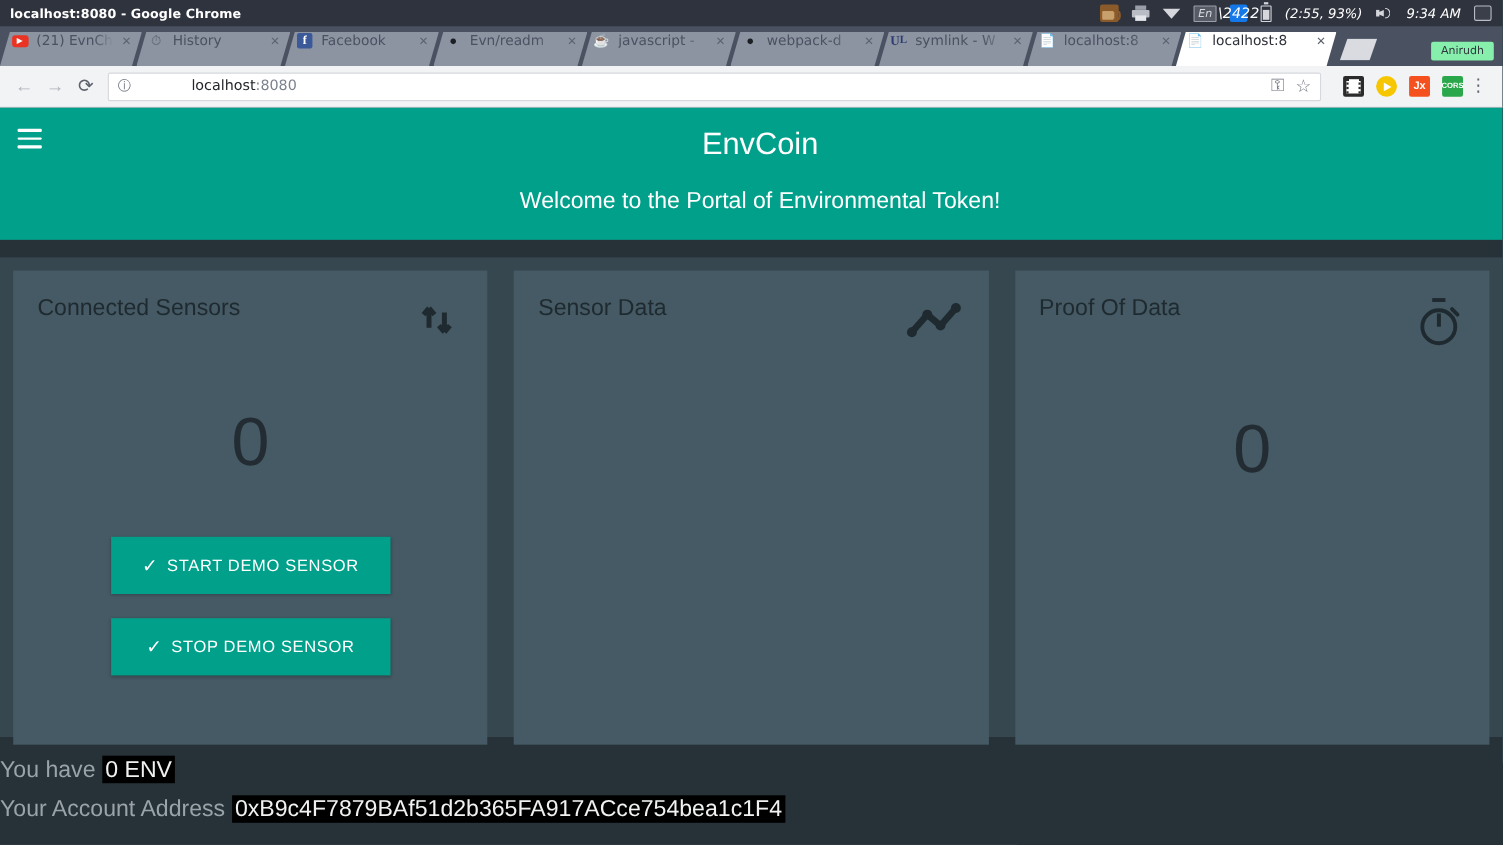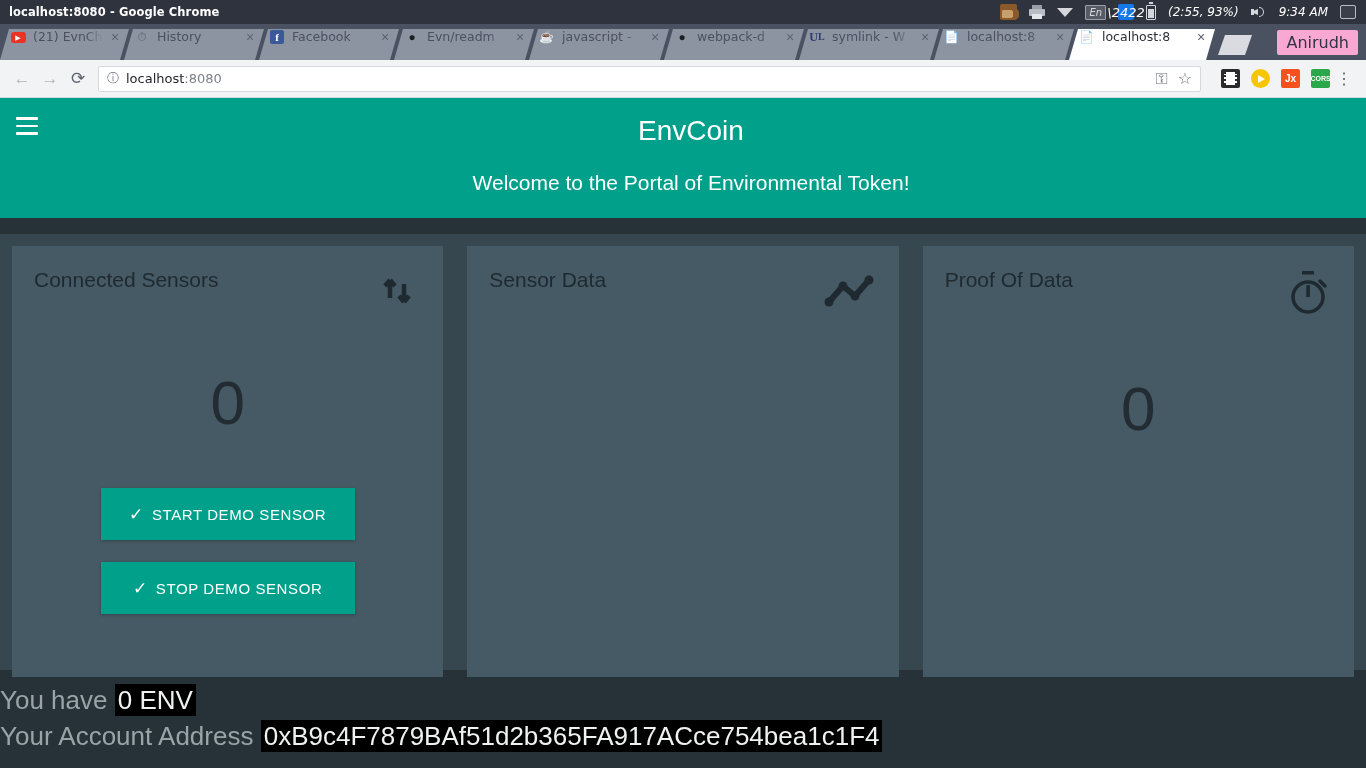--- a/index.html
+++ b/index.html
@@ -123,39 +123,39 @@
   .fav-ul { color:#2d3b6e; font-size:11px; font-weight:bold; font-family:"Liberation Serif", serif; }
   .fav-doc { color:#6b7280; font-size:14px; }
   .tab.active .fav-doc { color:#3c4250; }
 
   .newtab-slot {
     width: 34px; height: 20px; background: #d9dbe0; margin-left: 8px; margin-bottom: 5px;
     clip-path: polygon(0 100%, 7px 0, 100% 0, calc(100% - 7px) 100%);
   }
   .user-chip {
     position: absolute; right: 8px; bottom: 5px;
-    background: #f9a8d4; color: #31353f; font-size: 16px;
+    background: #86efac; color: #31353f; font-size: 10px;
     padding: 3px 9px; border-radius: 2px; font-family: "DejaVu Sans", sans-serif;
   }
 
   
   .toolbar {
     height: 38px; width: 100%; background: #F2F3F5;
     display: flex; align-items: center; padding: 0 8px;
     border-bottom: 1px solid #d3d6db;
   }
   .nav-btn { width: 28px; text-align: center; color: #b0b4bb; font-size: 17px; }
   .nav-btn.reload { color: #5d626c; font-size: 17px; }
   .omnibox {
     flex: 1; height: 26px; margin: 0 8px 0 6px;
     background: #ffffff; border: 1px solid #d5d8dd; border-radius: 2px;
     display: flex; align-items: center; padding: 0 8px;
   }
   .omni-info { color: #6f747e; font-size: 12px; margin-right: 7px; }
-  .omni-text { font-size: 13px; color: #23262b; font-family: "DejaVu Sans", sans-serif; }
+  .omni-text { font-size: 13px; color: #23262b; font-family: "DejaVu Sans", sans-serif; margin-left: 48px; }
   .omni-text .dim { color: #7b818c; }
   .omni-right { display: flex; align-items: center; gap: 10px; margin-left: auto; color:#6d727c; }
   .ext-strip { display: flex; align-items: center; gap: 11px; padding-left: 12px; }
   .ext { width: 19px; height: 19px; border-radius: 2px; display:flex; align-items:center; justify-content:center;
          font-size:9px; font-weight:bold; color:#fff; }
   .ext-film { background:#2b2b2b; }
   .ext-film::before { content:""; width:9px; height:13px; background:#ffffff;
       box-shadow: 0 0 0 0 #000; border-left:2px dotted #2b2b2b; border-right:2px dotted #2b2b2b; }
   .ext-play { background:#f6c700; border-radius:50%; position:relative; }
   .ext-play::before { content:""; width:0;height:0; border-left:7px solid #fff;
@@ -200,21 +200,21 @@
     width: 254px; height: 52px; font-size: 15px; letter-spacing: 0.6px;
     display: flex; align-items: center; justify-content: center; gap: 8px;
     cursor: pointer; box-shadow: 0 1px 3px rgba(0,0,0,0.25);
     font-family: "Liberation Sans", sans-serif;
   }
   .btn .check { font-size: 17px; line-height: 1; }
 
   .footer {
     background: #263238; flex: 0 0 auto; padding: 12px 0 14px 0;
   }
-  .footer-line { font-size: 26px; color: #9aa3a8; line-height: 36px; white-space: nowrap; }
+  .footer-line { font-size: 21px; color: #9aa3a8; line-height: 36px; white-space: nowrap; }
   .footer-line .hl { background: #000000; color: #f0f2f2; padding: 1px 3px; }
 </style>
 </head>
 <body>
 
 <div class="os-bar">
   <div class="os-title">localhost:8080 - Google Chrome</div>
   <div class="tray">
     <div class="tray-item">
         <span class="coffee"></span>

